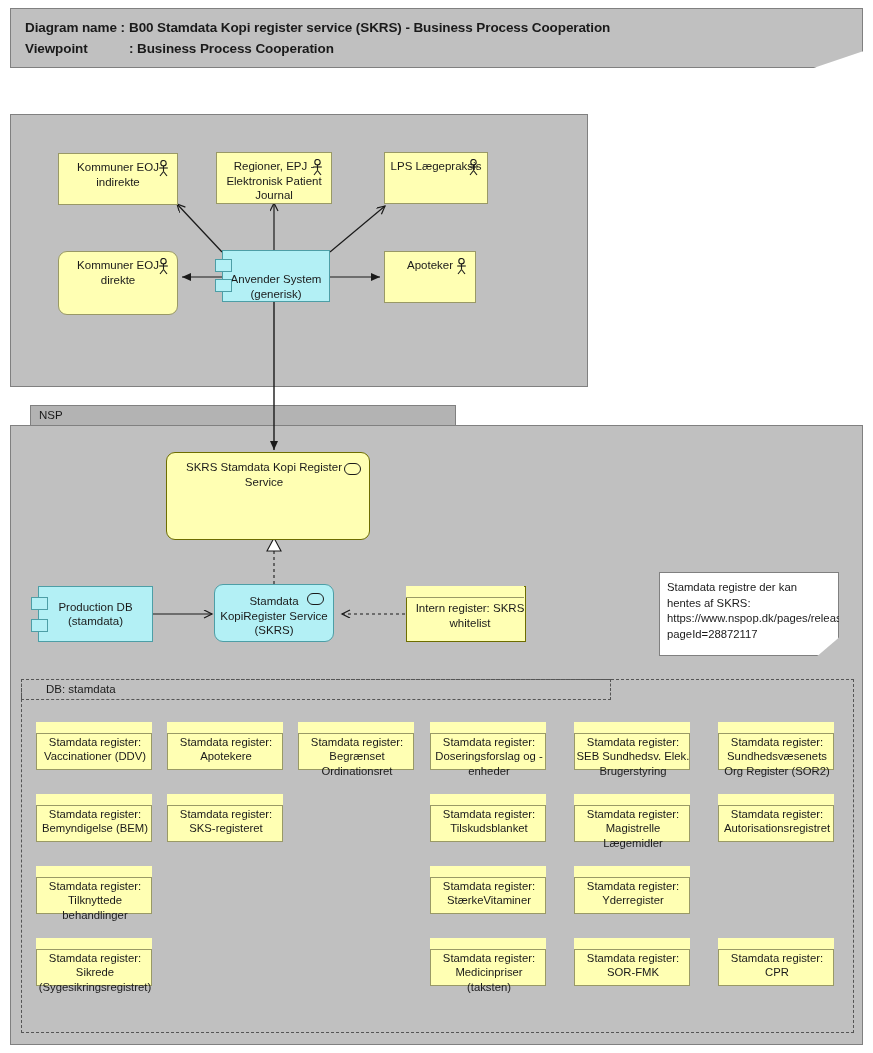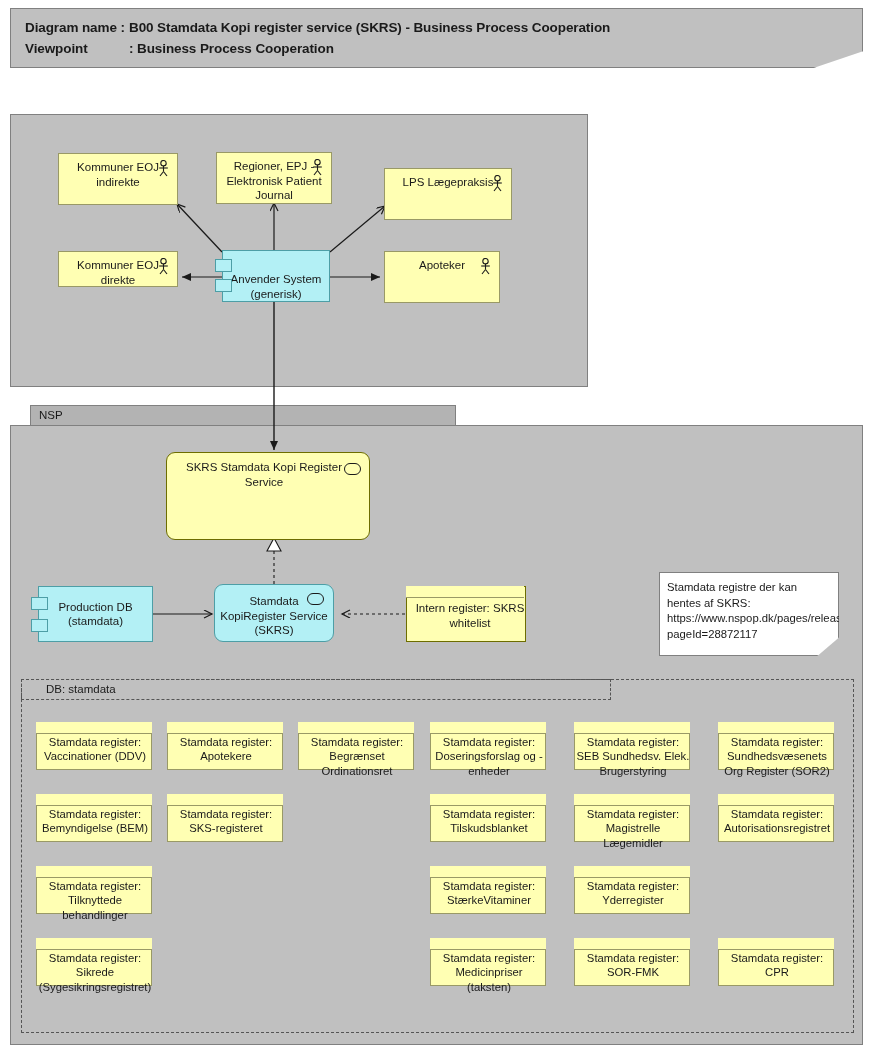--- a/index.html
+++ b/index.html
@@ -250,43 +250,43 @@
     <span class="lbl">Regioner, EPJ - Elektronisk Patient Journal</span>
     <svg class="actor-icon" viewBox="0 0 13 17">
       <circle cx="6.5" cy="3.2" r="2.7" fill="none" stroke="#1a1a1a" stroke-width="1.1"></circle>
       <line x1="6.5" y1="6" x2="6.5" y2="11.5" stroke="#1a1a1a" stroke-width="1.1"></line>
       <line x1="2.2" y1="8" x2="10.8" y2="8" stroke="#1a1a1a" stroke-width="1.1"></line>
       <line x1="6.5" y1="11.5" x2="3" y2="16" stroke="#1a1a1a" stroke-width="1.1"></line>
       <line x1="6.5" y1="11.5" x2="10" y2="16" stroke="#1a1a1a" stroke-width="1.1"></line>
     </svg>
   </div>
 
-  <div class="node actor-box" style="left:384px; top:168px; width:128px; height:52px;">
+  <div class="node actor-box" style="left:384px; top:152px; width:104px; height:52px;">
     <span class="lbl">LPS Lægepraksis</span>
     <svg class="actor-icon" viewBox="0 0 13 17">
       <circle cx="6.5" cy="3.2" r="2.7" fill="none" stroke="#1a1a1a" stroke-width="1.1"></circle>
       <line x1="6.5" y1="6" x2="6.5" y2="11.5" stroke="#1a1a1a" stroke-width="1.1"></line>
       <line x1="2.2" y1="8" x2="10.8" y2="8" stroke="#1a1a1a" stroke-width="1.1"></line>
       <line x1="6.5" y1="11.5" x2="3" y2="16" stroke="#1a1a1a" stroke-width="1.1"></line>
       <line x1="6.5" y1="11.5" x2="10" y2="16" stroke="#1a1a1a" stroke-width="1.1"></line>
     </svg>
   </div>
 
-  <div class="node actor-box" style="left:58px; top:251px; width:120px; height:36px;">
+  <div class="node actor-box" style="left:58px; top:251px; width:120px; height:64px;border-radius:9px;">
     <span class="lbl">Kommuner EOJ direkte</span>
     <svg class="actor-icon" viewBox="0 0 13 17">
       <circle cx="6.5" cy="3.2" r="2.7" fill="none" stroke="#1a1a1a" stroke-width="1.1"></circle>
       <line x1="6.5" y1="6" x2="6.5" y2="11.5" stroke="#1a1a1a" stroke-width="1.1"></line>
       <line x1="2.2" y1="8" x2="10.8" y2="8" stroke="#1a1a1a" stroke-width="1.1"></line>
       <line x1="6.5" y1="11.5" x2="3" y2="16" stroke="#1a1a1a" stroke-width="1.1"></line>
       <line x1="6.5" y1="11.5" x2="10" y2="16" stroke="#1a1a1a" stroke-width="1.1"></line>
     </svg>
   </div>
 
-  <div class="node actor-box" style="left:384px; top:251px; width:116px; height:52px;">
+  <div class="node actor-box" style="left:384px; top:251px; width:92px; height:52px;">
     <span class="lbl">Apoteker</span>
     <svg class="actor-icon" viewBox="0 0 13 17">
       <circle cx="6.5" cy="3.2" r="2.7" fill="none" stroke="#1a1a1a" stroke-width="1.1"></circle>
       <line x1="6.5" y1="6" x2="6.5" y2="11.5" stroke="#1a1a1a" stroke-width="1.1"></line>
       <line x1="2.2" y1="8" x2="10.8" y2="8" stroke="#1a1a1a" stroke-width="1.1"></line>
       <line x1="6.5" y1="11.5" x2="3" y2="16" stroke="#1a1a1a" stroke-width="1.1"></line>
       <line x1="6.5" y1="11.5" x2="10" y2="16" stroke="#1a1a1a" stroke-width="1.1"></line>
     </svg>
   </div>
 

